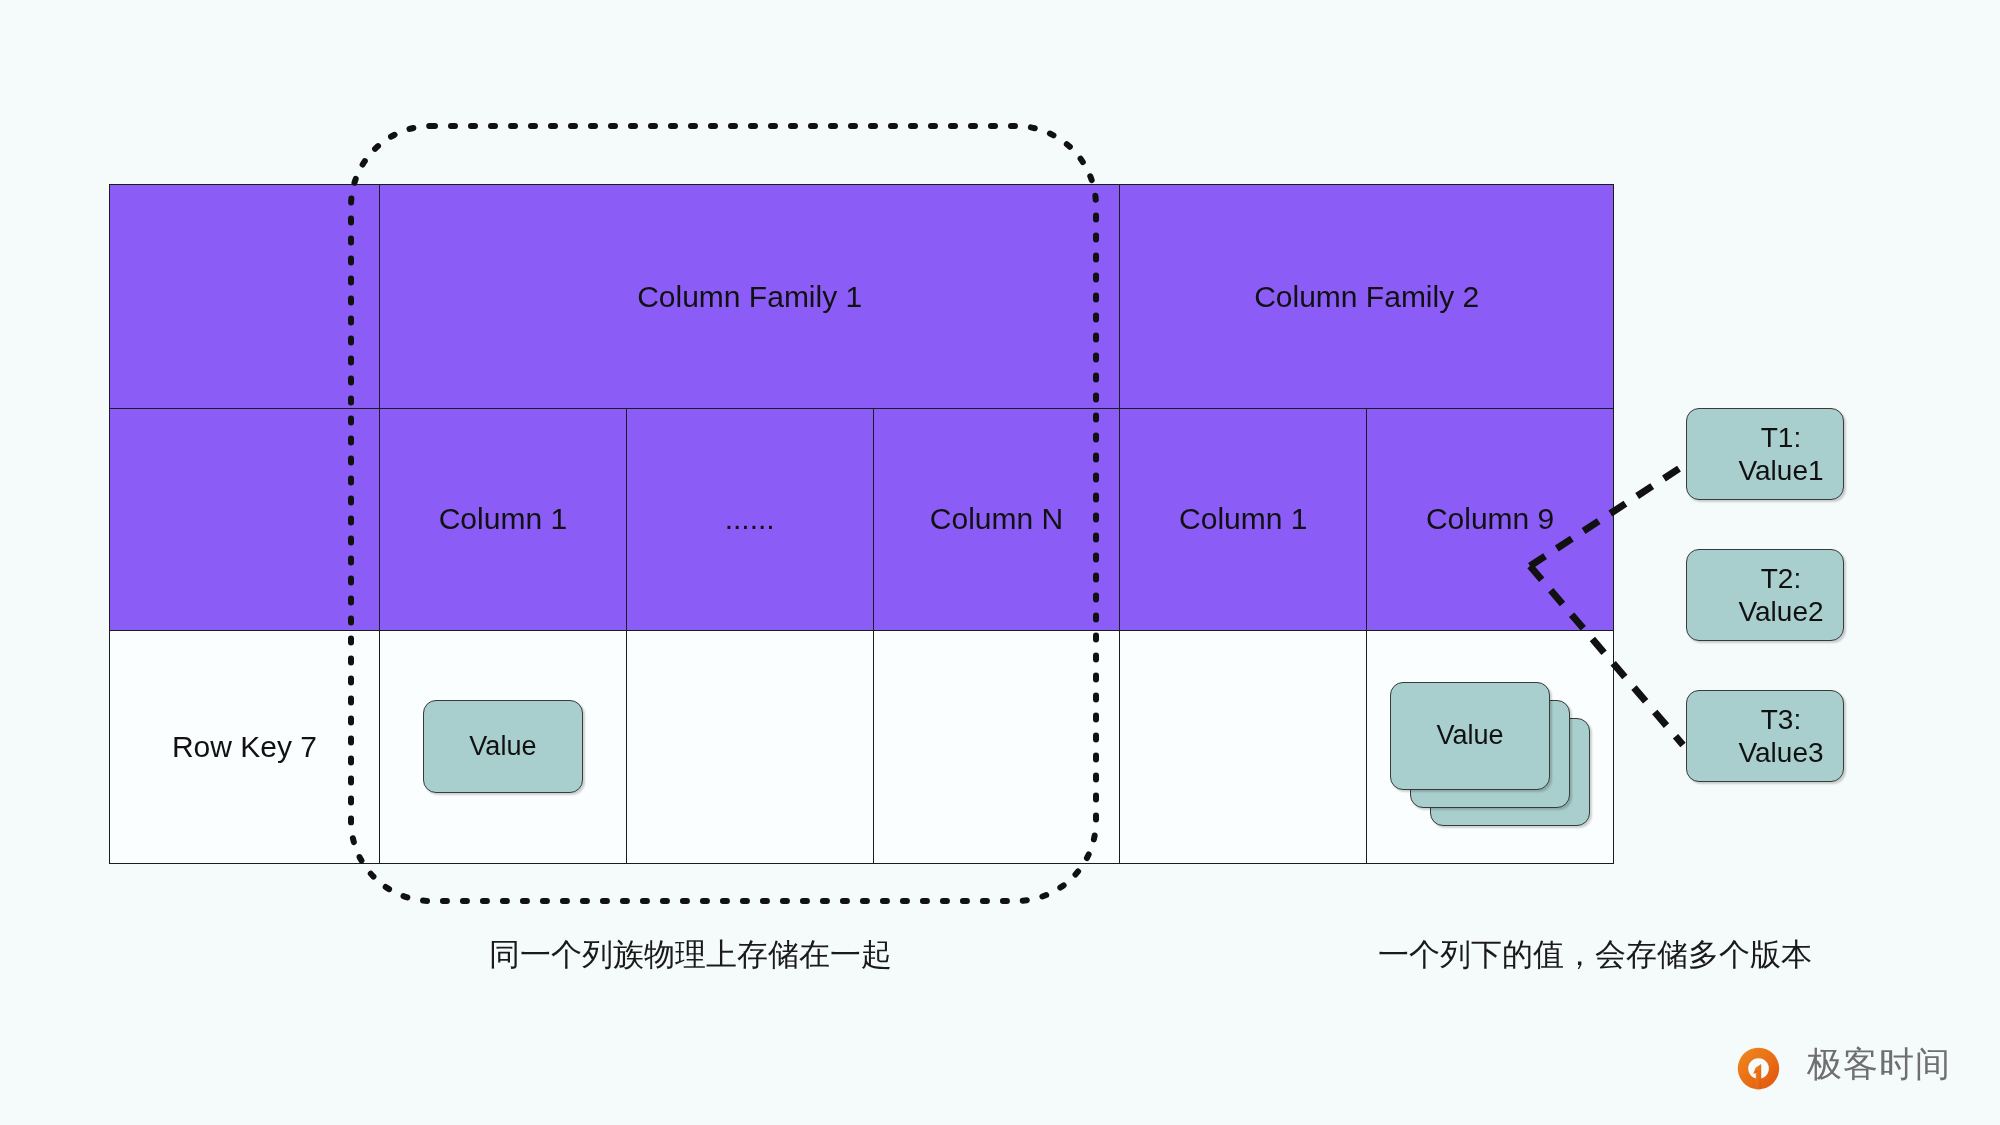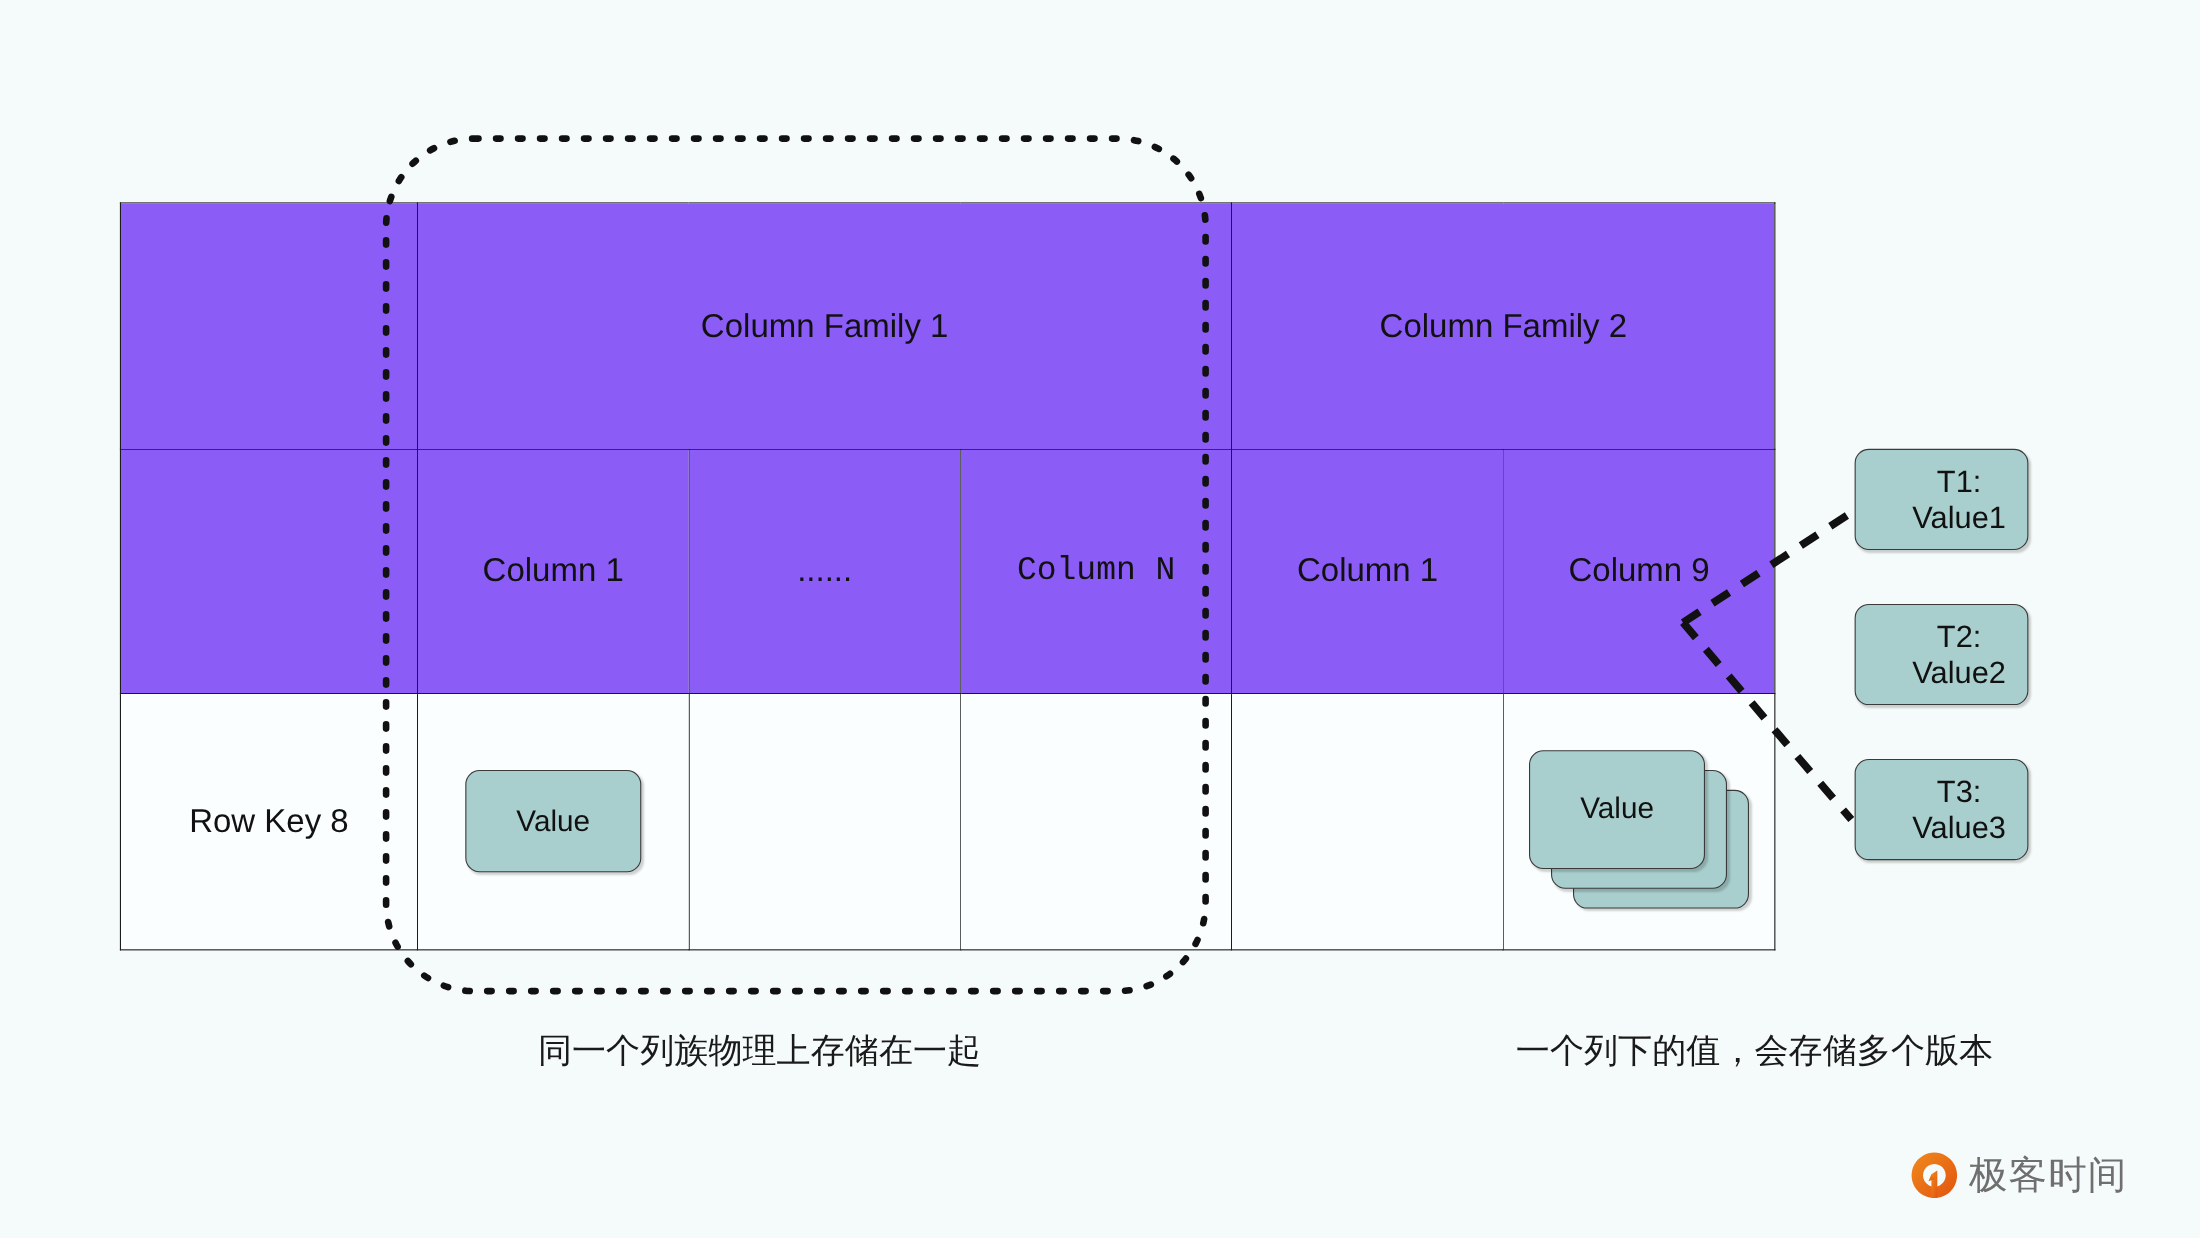--- a/index.html
+++ b/index.html
@@ -25,21 +25,21 @@
     vertical-align: middle;
     font-size: 30px;
     color: #111;
     position: relative;
     background: #fbfefe;
   }
   #tbl td.hd { background: #8b5cf6; }
   .c-rowkey { width: 270px; }
   .c-c1  { width: 265px; }
   .c-dots{ width: 205px; }
-  .c-cn  { width: 220px; font-family: Liberation Mono, monospace; }
+  .c-cn  { width: 220px; }
   .c-d1  { width: 262px; }
   .c-d2  { width: 283px; }
   .r-fam  { height: 167px; }
   .r-col  { height: 165px; }
   .r-body { height: 174px; }
 
   
   .chip {
     display: inline-block;
     background: #a8cecd;
@@ -92,21 +92,21 @@
   
   .cap {
     position: absolute;
     font-size: 31px; color: #1a1a1a;
     white-space: nowrap;
   }
   #capL { left: 489px; top: 934px; }
   #capR { left: 1378px; top: 934px; }
 
   
-  #logo { position: absolute; left: 1736px; top: 1046px; display: flex; align-items: center; gap: 9px; }
+  #logo { position: absolute; left: 1736px; top: 1046px; display: flex; gap: 26px; }
   #logo .mark { width: 45px; height: 45px; }
   #logo .wordmark { font-size: 35px; color: #6f6f6f; letter-spacing: 1px; line-height: 1; }
 </style>
 </head>
 <body>
 
 <div id="stage">
 
   <table id="tbl">
     <tbody>
@@ -120,21 +120,21 @@
       <tr class="r-col">
         <td class="hd c-rowkey"></td>
         <td class="hd c-c1">Column 1</td>
         <td class="hd c-dots">......</td>
         <td class="hd c-cn">Column N</td>
         <td class="hd c-d1">Column 1</td>
         <td class="hd c-d2">Column 9</td>
       </tr>
 
       <tr class="r-body">
-        <td>Row Key 8</td>
+        <td>Row Key 7</td>
         <td>
           <span class="chip c-sq">Value</span>
         </td>
         <td></td>
         <td></td>
         <td></td>
         <td>
           <div class="stack">
             <div class="lay l3"></div>
             <div class="lay l2"></div>

